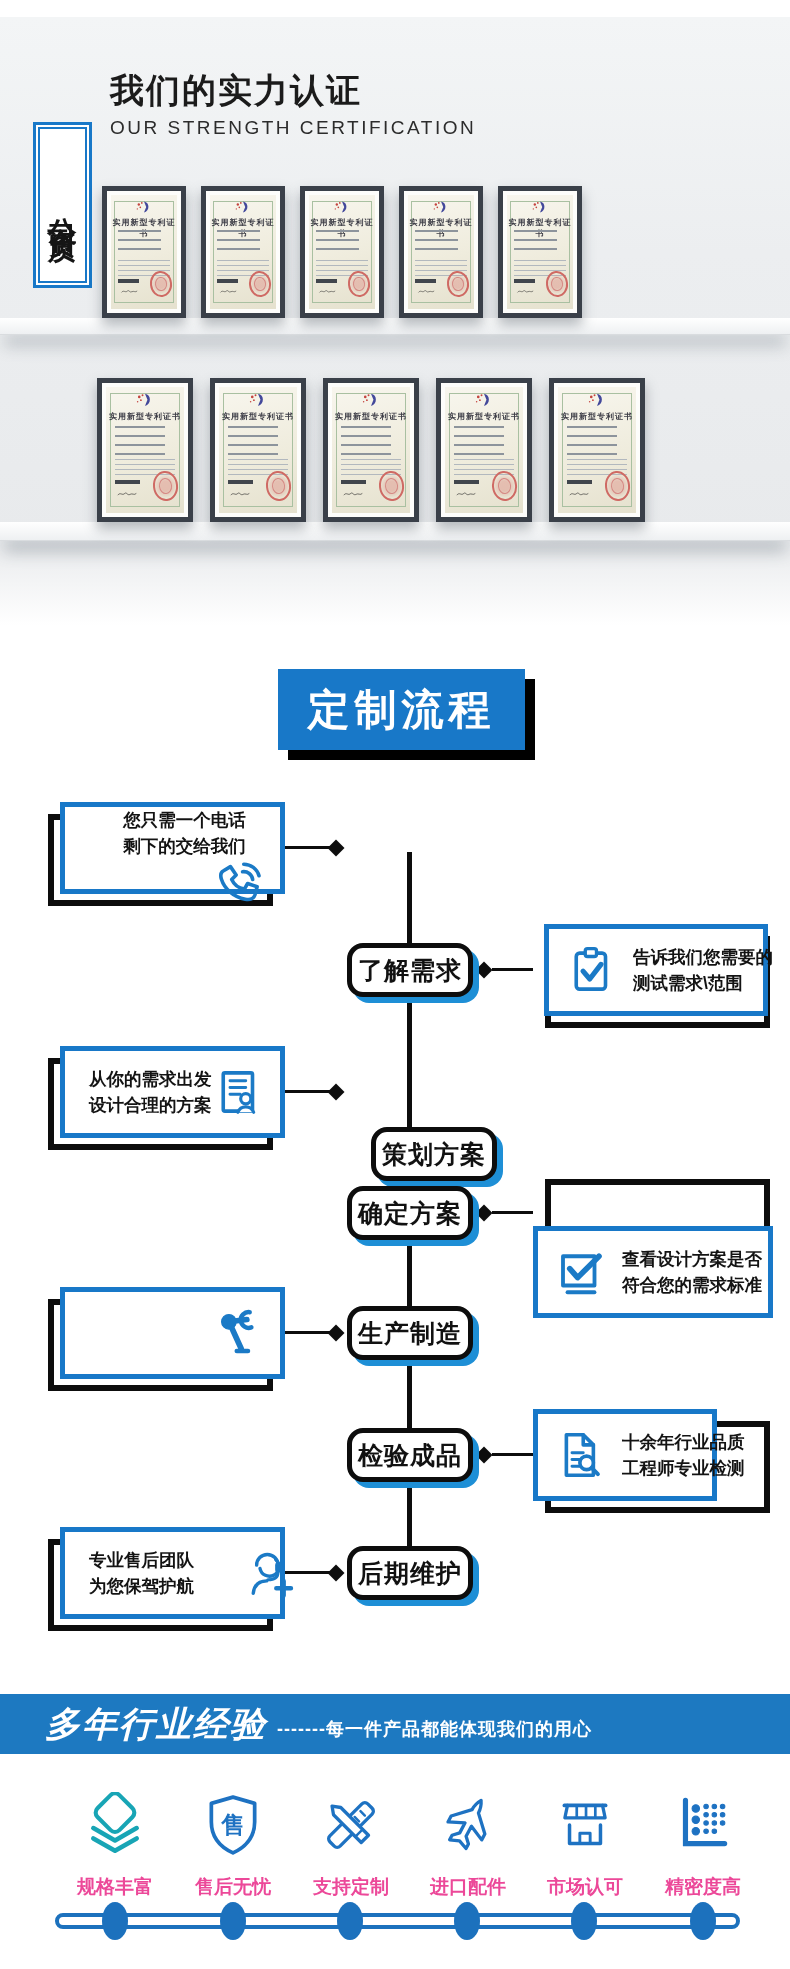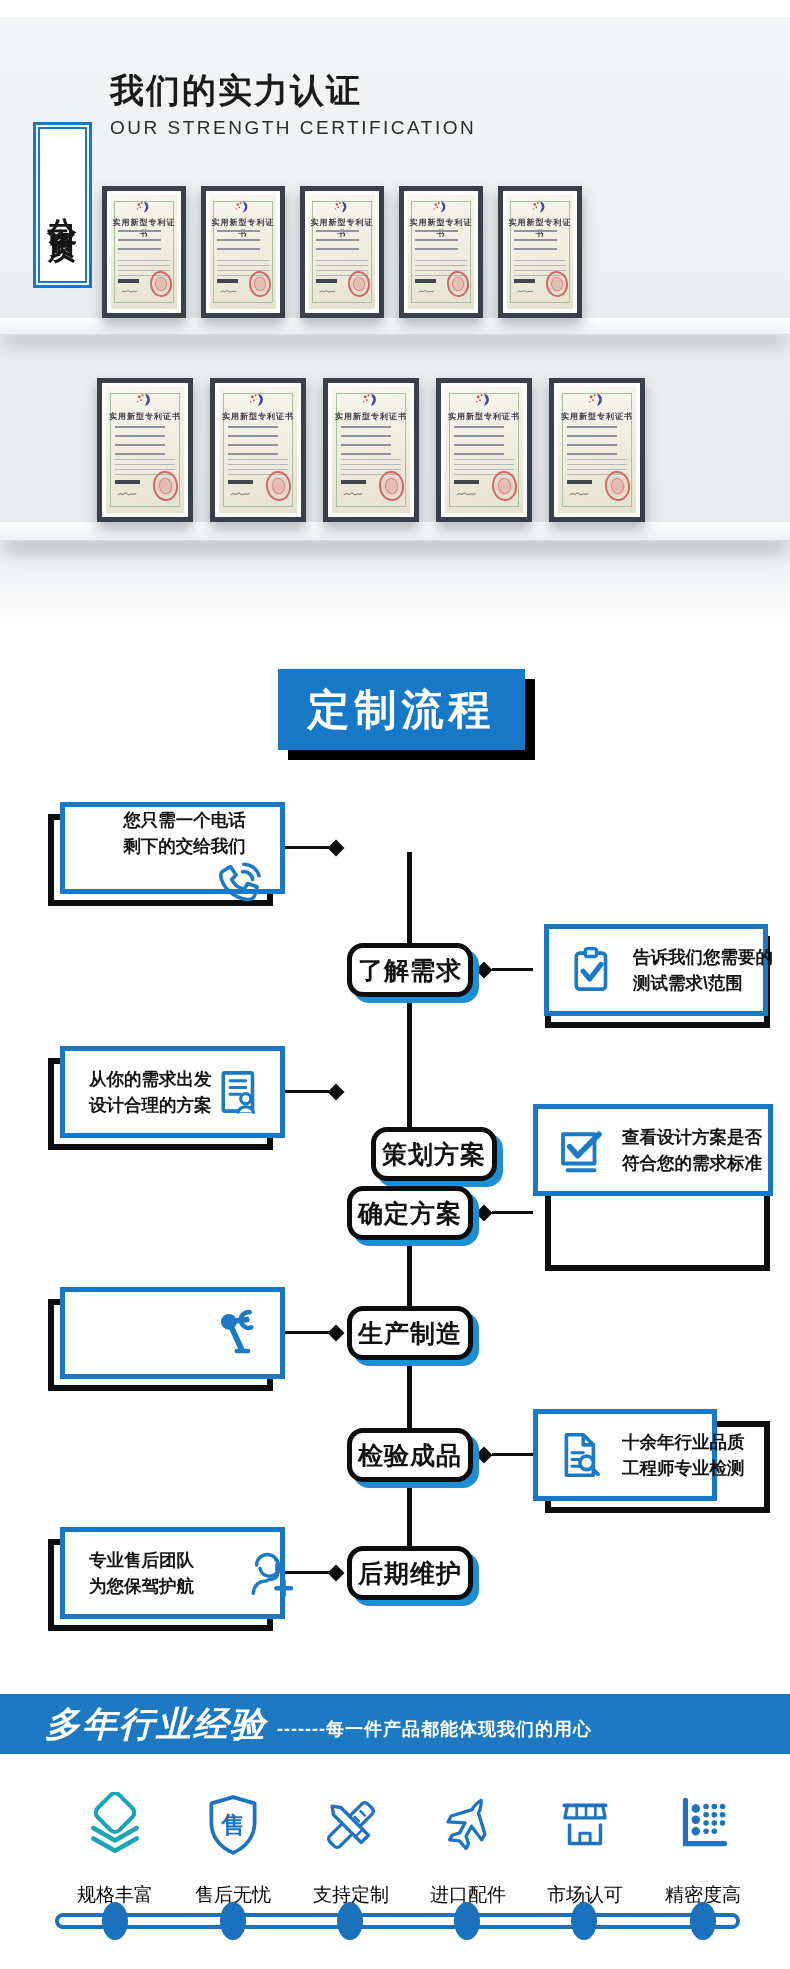--- a/index.html
+++ b/index.html
@@ -61,21 +61,21 @@
   .nicon path,.nicon rect,.nicon circle{stroke:#1b7ac6;}
   .hline{position:absolute;height:3px;background:#0d0d0d;z-index:1;}
   .dia{position:absolute;width:12px;height:12px;background:#0d0d0d;transform:rotate(45deg);z-index:1;}
   
   .expbar{position:absolute;left:0;top:1694px;width:100%;height:60px;background:#1d79c1;
         display:flex;align-items:center;color:#fff;z-index:1;}
   .expbar .big{font-size:35px;font-weight:800;font-style:italic;letter-spacing:2px;margin-left:45px;}
   .expbar .tag{font-size:18px;font-weight:700;margin-left:10px;margin-top:10px;letter-spacing:1px;}
   .feat{position:absolute;width:118px;text-align:center;z-index:1;}
   .feat svg{width:66px;height:66px;}
-  .feat .flabel{margin-top:20px;font-size:19px;font-weight:400;color:#000000;}
+  .feat .flabel{margin-top:12px;font-size:19px;font-weight:700;color:#ec4899;}
   .pill{position:absolute;left:55px;top:1913px;width:685px;height:16px;border:4px solid #1c71bd;
         border-radius:12px;box-sizing:border-box;z-index:1;}
   .pdot{position:absolute;top:1902px;width:26px;height:38px;background:#1c71bd;border-radius:50%;z-index:2;}
 </style>
 </head>
 <body>
 
 <div class="page">
 
   <div class="wall"></div>
@@ -352,21 +352,21 @@
         <path d="M23 42a7.5 7.5 0 0 1 14 0" fill="#fff" stroke-width="2.8"></path>
       </svg>
   </div>
   <div class="hline" style="left:285px;top:1090px;width:45px;"></div>
   <div class="dia" style="left:330px;top:1086px;"></div>
   <div class="node" style="top:1127px;margin-left:24px;">
       <span>策划方案</span>
     </div>
 
   <div class="bframe" style="left:545px;top:1179px;"></div>
-  <div class="ibox r" style="left:533px;top:1104px;width:240px;">
+  <div class="ibox r" style="left:533px;top:1226px;width:240px;">
     <svg class="nicon" viewBox="0 0 48 48" fill="none" stroke-linecap="round" stroke-linejoin="round">
         <rect x="8" y="10" width="28" height="26" stroke-width="3.4"></rect>
         <path d="M14 21l7 8L40 10" stroke-width="5"></path>
         <path d="M12 42h24" stroke-width="3.4"></path>
       </svg>
     <div class="txt">
         <div>查看设计方案是否</div>
         <div>符合您的需求标准</div>
       </div>
   </div>

